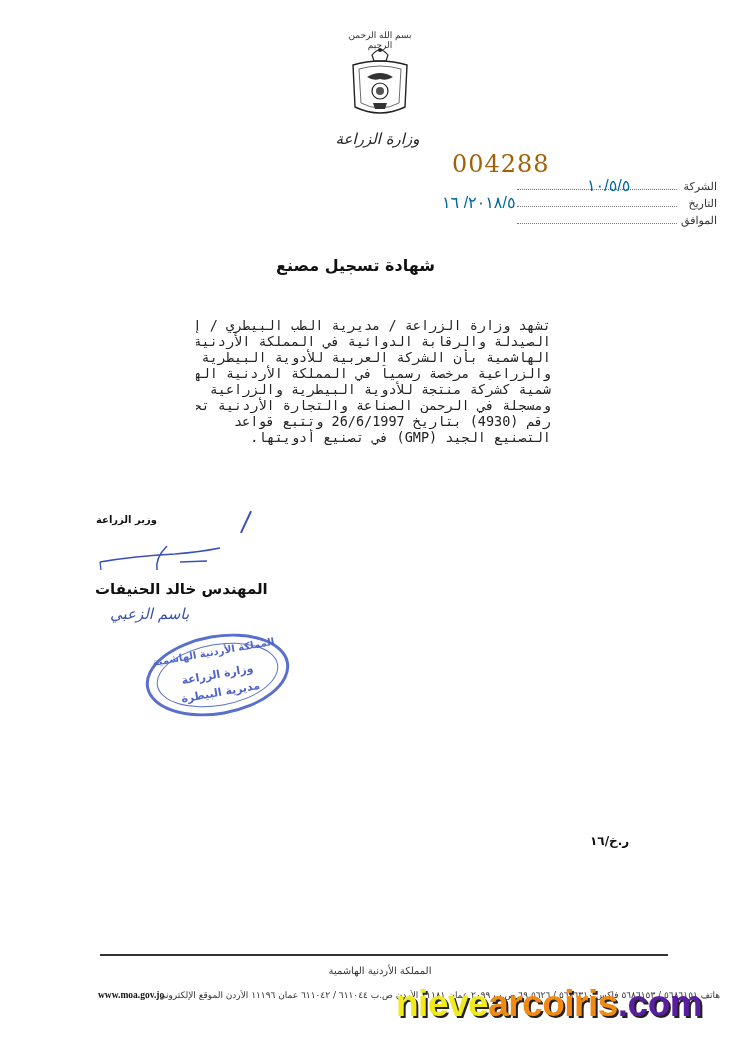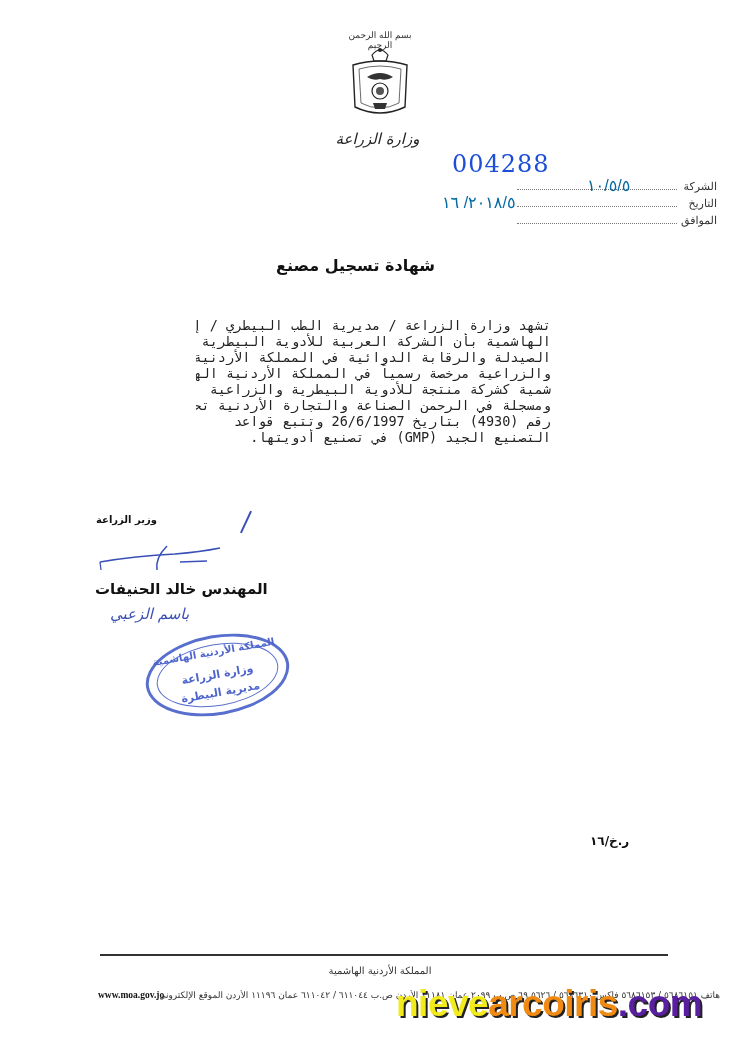--- a/index.html
+++ b/index.html
@@ -7,21 +7,21 @@
     body { position: relative; font-family: "DejaVu Sans", sans-serif; color: #1a1a1a; }
 
     .abs { position: absolute; }
 
     
     .crest-top-script { left: 340px; top: 30px; width: 80px; text-align: center; font-family: "DejaVu Serif", serif; font-size: 9px; color: #333; direction: rtl; }
     .crest { left: 345px; top: 45px; width: 70px; height: 78px; }
     .ministry-script { left: 330px; top: 130px; width: 95px; text-align: center; font-family: "DejaVu Serif", serif; font-size: 15px; color: #222; direction: rtl; font-style: italic; }
 
     
-    .serial { left: 452px; top: 150px; font-family: "DejaVu Serif", serif; font-size: 24px; color: #1d4ed8; letter-spacing: 1px; font-weight: normal; text-align: right; }
+    .serial { left: 452px; top: 150px; font-family: "DejaVu Serif", serif; font-size: 24px; color: #a16207; letter-spacing: 1px; font-weight: normal; text-align: right; }
 
     
     .ref-block { right: 20px; top: 180px; width: 200px; direction: rtl; font-family: "Liberation Sans", sans-serif; font-size: 11px; color: #333; }
     .ref-row { display: flex; align-items: baseline; height: 17px; position: relative; }
     .ref-label { width: 40px; flex: none; }
     .ref-dots { flex: 1; border-bottom: 1px dotted #777; height: 10px; position: relative; margin-left: 0; }
     .ref-val { position: absolute; left: 70px; top: -4px; font-weight: normal; font-size: 16px; color: #0369a1; white-space: nowrap; }
     .ref-val.wide { left: -75px; }
 
     .title { left: 0; width: 687px; top: 256px; text-align: center; font-family: "DejaVu Sans", sans-serif; font-weight: bold; font-size: 16px; color: #111; direction: rtl; }
@@ -96,22 +96,22 @@
     <span class="ref-dots">
       <span class="ref-val"></span>
     </span>
   </div>
 </div>
 
 <div class="abs title"><span>شهادة تسجيل مصنع</span></div>
 
 <div class="abs body-text">
   <p>تشهد وزارة الزراعة / مديرية الطب البيطري / إدارة</p>
+  <p>الصيدلة والرقابة الدوائية في المملكة الأردنية</p>
   <p>الهاشمية بأن الشركة العربية للأدوية البيطرية</p>
-  <p>الصيدلة والرقابة الدوائية في المملكة الأردنية</p>
   <p>والزراعية مرخصة رسمياً في المملكة الأردنية الها</p>
   <p>شمية كشركة منتجة للأدوية البيطرية والزراعية</p>
   <p>ومسجلة في الرحمن الصناعة والتجارة الأردنية تحت</p>
   <p>رقم (4930) بتاريخ 26/6/1997 وتتبع قواعد</p>
   <p>التصنيع الجيد (GMP) في تصنيع أدويتها.</p>
 </div>
 
 <div class="abs slash"></div>
 <div class="abs minister-title">وزير الزراعة</div>
 

